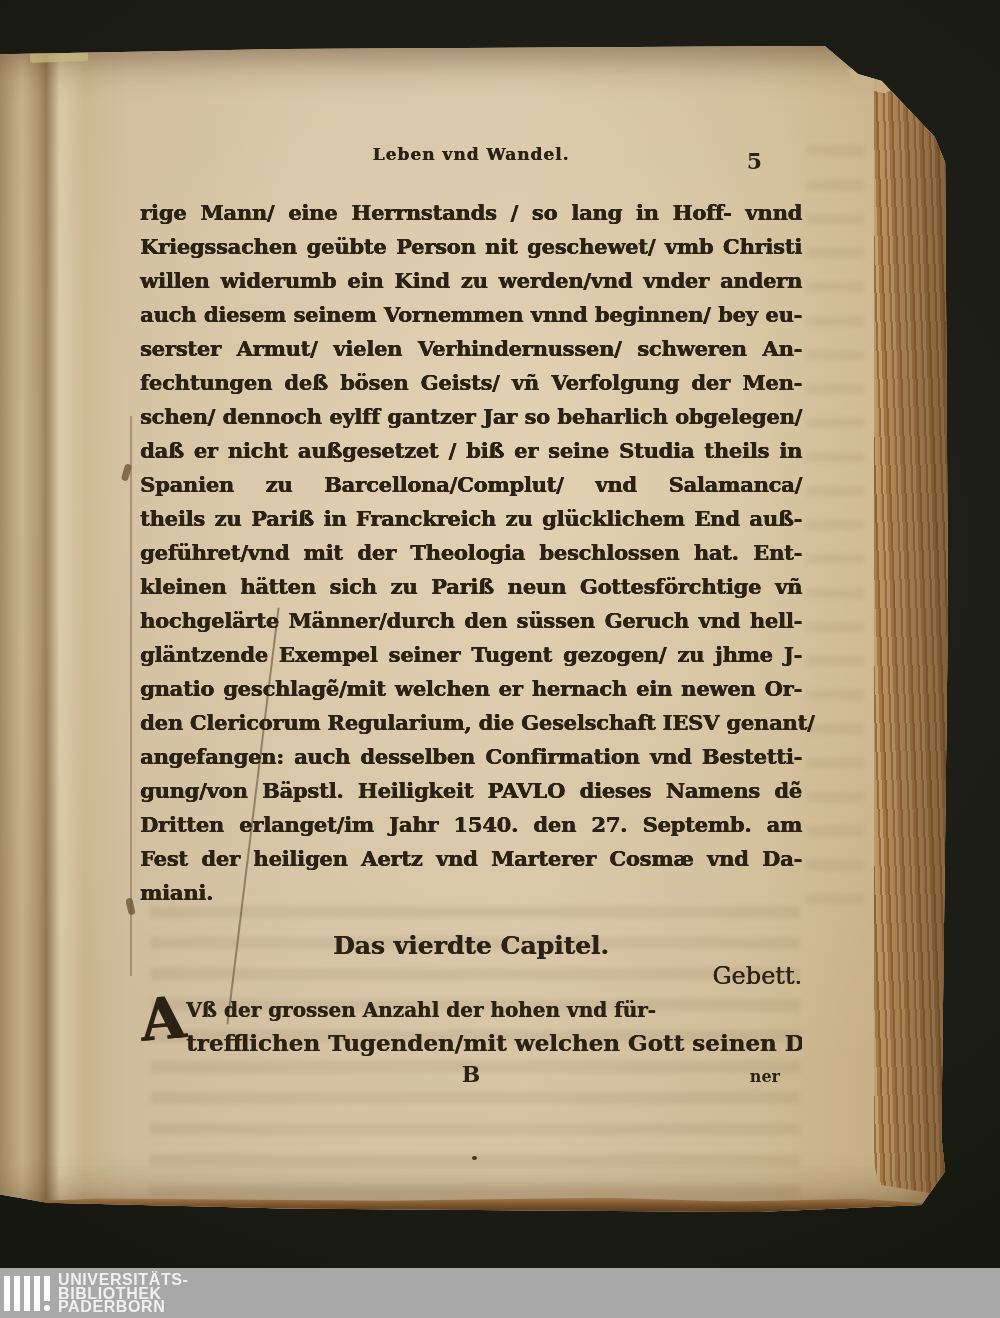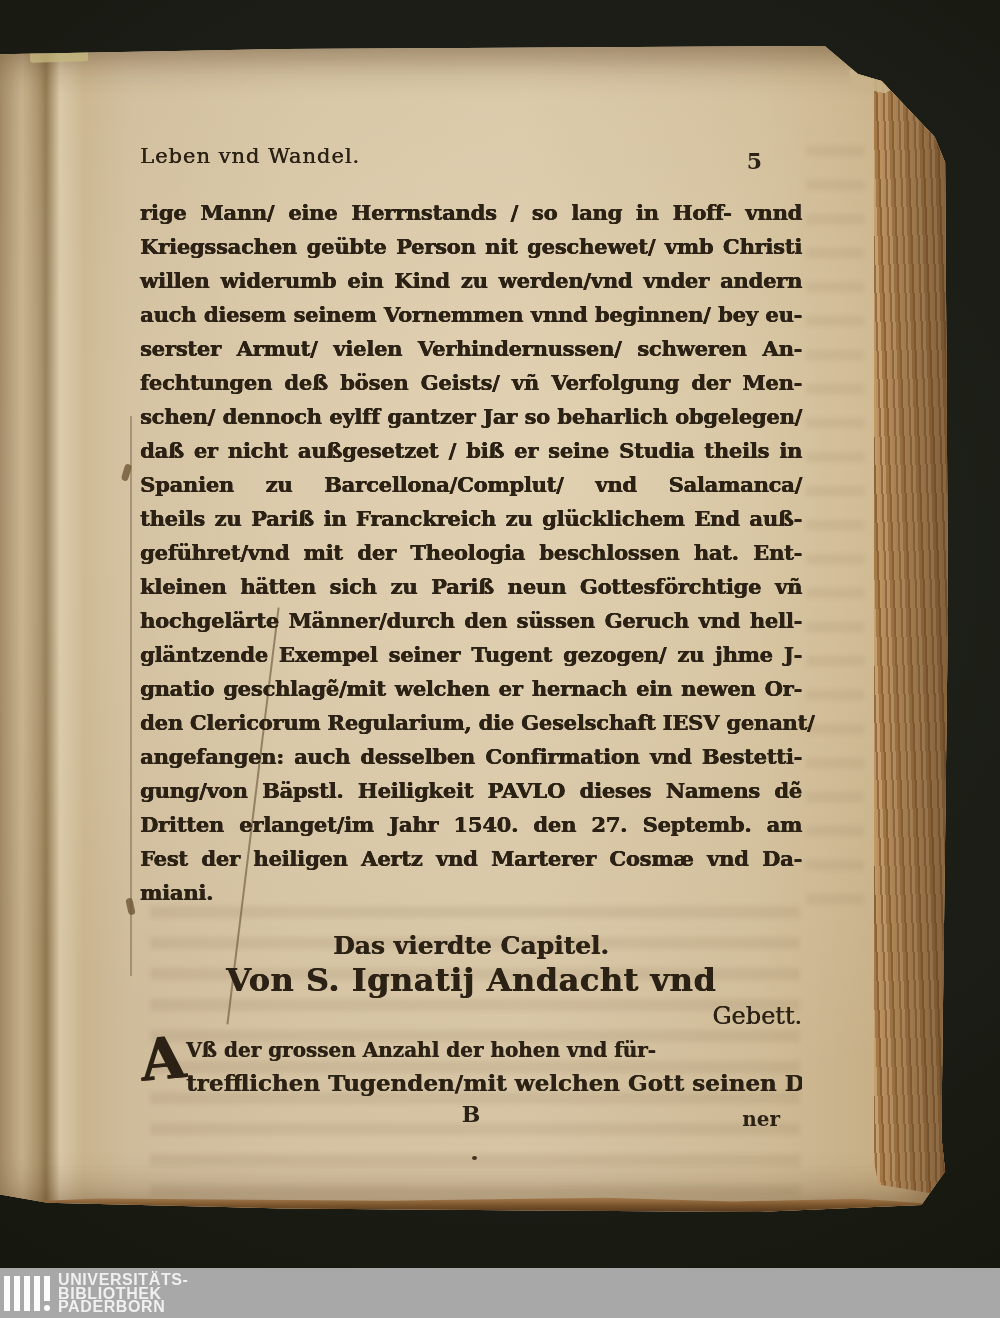--- a/index.html
+++ b/index.html
@@ -45,41 +45,41 @@
   .scratch{position:absolute;left:252px;top:560px;width:1.5px;height:420px;background:rgba(80,58,32,0.5);transform:rotate(7deg);}
   .speck{position:absolute;left:472px;top:1110px;width:5px;height:4px;background:#3e2f1c;border-radius:50%;}
   .ghost{pointer-events:none;filter:blur(2px);}
   .g1{position:absolute;left:150px;top:860px;width:650px;height:290px;
       background:repeating-linear-gradient(180deg,rgba(118,94,58,0.10) 0 12px,rgba(118,94,58,0) 12px 31px);}
   .g2{position:absolute;left:806px;top:100px;width:58px;height:780px;
       background:repeating-linear-gradient(180deg,rgba(118,94,58,0.09) 0 10px,rgba(118,94,58,0) 10px 34px);}
   
   .textblock{position:absolute;left:140px;top:98px;width:662px;color:#2b2215;}
   .header{position:relative;height:52px;}
-  .runtitle{display:block;font-size:21px;font-weight:normal;letter-spacing:1px;
+  .runtitle{display:block;text-align:center;font-size:17px;font-weight:bold;letter-spacing:1px;
             text-shadow:0.5px 0 0 currentColor;}
   .pagenum{position:absolute;right:40px;top:4px;font-size:22px;font-weight:bold;}
   .bl{
     height:34px;line-height:34px;font-size:21px;font-weight:bold;letter-spacing:-0.2px;
     text-align:justify;text-align-last:justify;white-space:nowrap;overflow:visible;
     text-shadow:0.5px 0 0 currentColor, 0 0.4px 0 currentColor;
   }
   .bl.end{text-align-last:left;}
   .kicker{margin-top:21px;text-align:center;font-size:25px;font-weight:bold;text-shadow:0.5px 0 0 currentColor;}
   .title{text-align:center;font-size:32px;font-weight:bold;letter-spacing:0.5px;line-height:40px;
          text-shadow:0.6px 0 0 currentColor;}
   .subtitle{text-align:right;font-size:24px;font-weight:normal;line-height:32px;text-shadow:0.5px 0 0 currentColor;}
   .para{margin-top:2px;overflow:hidden;}
   .initial{float:left;width:46px;font-size:58px;line-height:50px;font-weight:bold;
            transform:rotate(-5deg);text-shadow:0.8px 0 0 currentColor;}
   .pl1{font-size:20px;line-height:33px;font-weight:bold;white-space:nowrap;text-shadow:0.5px 0 0 currentColor;}
   .pl2{font-size:23px;line-height:32px;font-weight:bold;white-space:nowrap;text-shadow:0.5px 0 0 currentColor;}
   .footerline{position:relative;height:30px;margin-top:2px;}
   .sig{position:absolute;left:50%;transform:translateX(-50%);font-size:22px;font-weight:bold;}
-  .catch{position:absolute;right:22px;top:6px;font-size:20px;font-weight:bold;}
+  .catch{position:absolute;right:22px;top:6px;font-size:16px;font-weight:bold;}
   
   .band{position:absolute;left:0;right:0;top:1268px;height:50px;background:#a8a8a8;}
   .ublogo{position:absolute;left:4px;top:8px;height:36px;display:flex;align-items:flex-start;}
   .bar{display:block;width:6px;height:35px;background:#fcfcfc;margin-right:4px;}
   .excl{display:flex;flex-direction:column;align-items:center;width:6px;}
   .ebar{display:block;width:6px;height:25px;background:#fcfcfc;}
   .edot{display:block;width:6px;height:6px;border-radius:50%;background:#fcfcfc;margin-top:4px;}
   .bandtext{position:absolute;left:58px;top:5px;color:#f0f0f0;
             font-family:"Liberation Sans", sans-serif;font-size:16px;font-weight:bold;
             letter-spacing:0.6px;line-height:13.5px;}
@@ -124,21 +124,20 @@
       <div class="bl">gläntzende Exempel seiner Tugent gezogen/ zu jhme J-</div>
       <div class="bl">gnatio geschlagẽ/mit welchen er hernach ein newen Or-</div>
       <div class="bl">den Clericorum Regularium, die Geselschaft IESV genant/</div>
       <div class="bl">angefangen: auch desselben Confirmation vnd Bestetti-</div>
       <div class="bl">gung/von Bäpstl. Heiligkeit PAVLO dieses Namens dẽ</div>
       <div class="bl">Dritten erlanget/im Jahr 1540. den 27. Septemb. am</div>
       <div class="bl">Fest der heiligen Aertz vnd Marterer Cosmæ vnd Da-</div>
       <div class="bl end">miani.</div>
 
       <div class="kicker">Das vierdte Capitel.</div>
-      <div class="title">Von S. Ignatij Andacht vnd</div>
       <div class="subtitle">Gebett.</div>
 
       <div class="para">
         <span class="initial">A</span>
         <div class="pl1">Vß der grossen Anzahl der hohen vnd für-</div>
         <div class="pl2">trefflichen Tugenden/mit welchen Gott seinen Die-</div>
       </div>
 
       <div class="footerline">
         <span class="sig">B</span>

